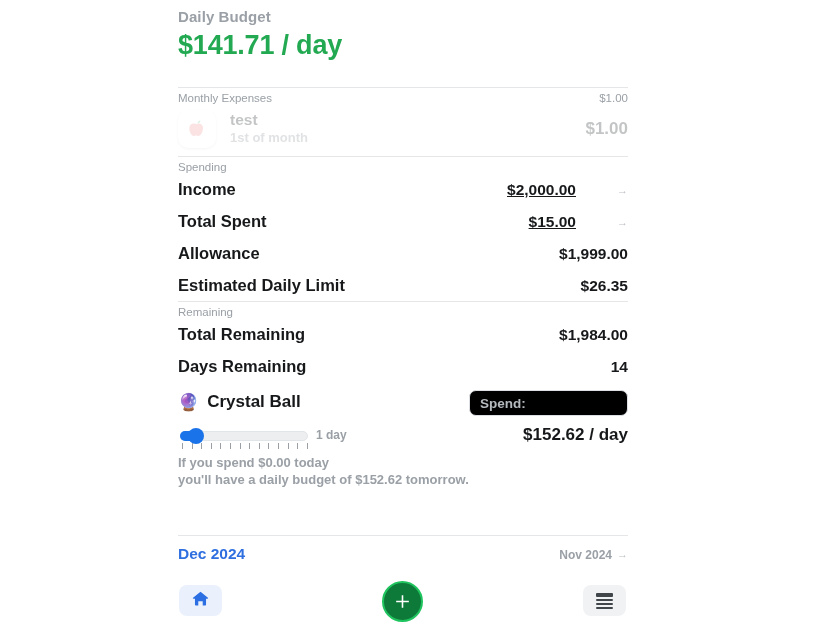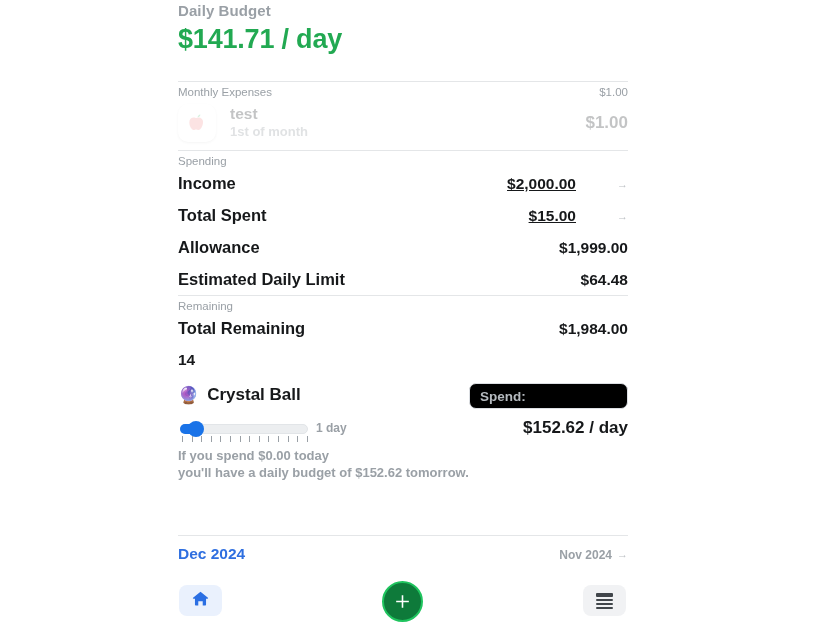--- a/index.html
+++ b/index.html
@@ -11,21 +11,21 @@
   }
   .app { position: relative; width: 824px; height: 628px; }
   .content {
     position: absolute;
     left: 178px; top: 0px; width: 450px;
   }
 
   
   .hdr-label {
     font-size: 15px; font-weight: bold; color: #9aa0a6;
-    letter-spacing: .1px; padding-top: 2px;
+    letter-spacing: .1px; padding-top: 8px;
   }
   .hdr-amount {
     font-size: 27px; font-weight: bold; color: #22a952;
     margin-top: 5px; letter-spacing: -.2px;
   }
 
   
   .sec-head {
     display: flex; justify-content: space-between; align-items: flex-end;
     border-top: 1px solid #e4e6e8;
@@ -212,33 +212,34 @@
       </span>
     </div>
 
     <div class="stat">
       <span class="stat-label">Allowance</span>
       <span class="stat-value">$1,999.00</span>
     </div>
 
     <div class="stat">
       <span class="stat-label">Estimated Daily Limit</span>
-      <span class="stat-value">$64.48</span>
+      <span class="stat-value">$26.35</span>
     </div>
 
     <div class="sec-head">
       <span>Remaining</span>
     </div>
 
     <div class="stat">
       <span class="stat-label">Total Remaining</span>
       <span class="stat-value">$1,984.00</span>
     </div>
 
     <div class="stat">
+      <span class="stat-label">Days Remaining</span>
       <span class="stat-value">14</span>
     </div>
 
     <div class="cb-wrap">
       <div class="cb-head">
         <span class="cb-emoji">🔮</span>
         <span class="cb-title">Crystal Ball</span>
       </div>
 
       <input class="spend-input" type="text" placeholder="Spend:" style="">

